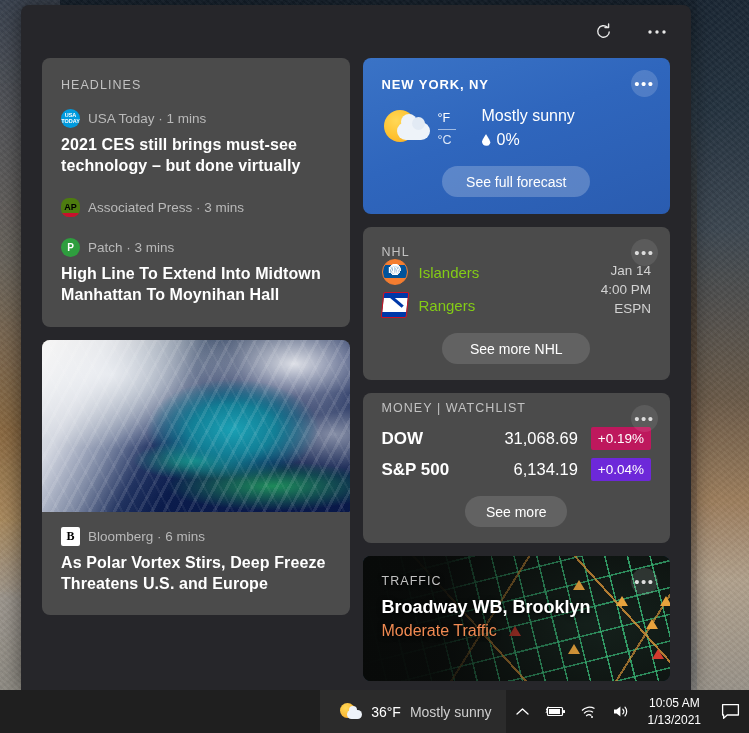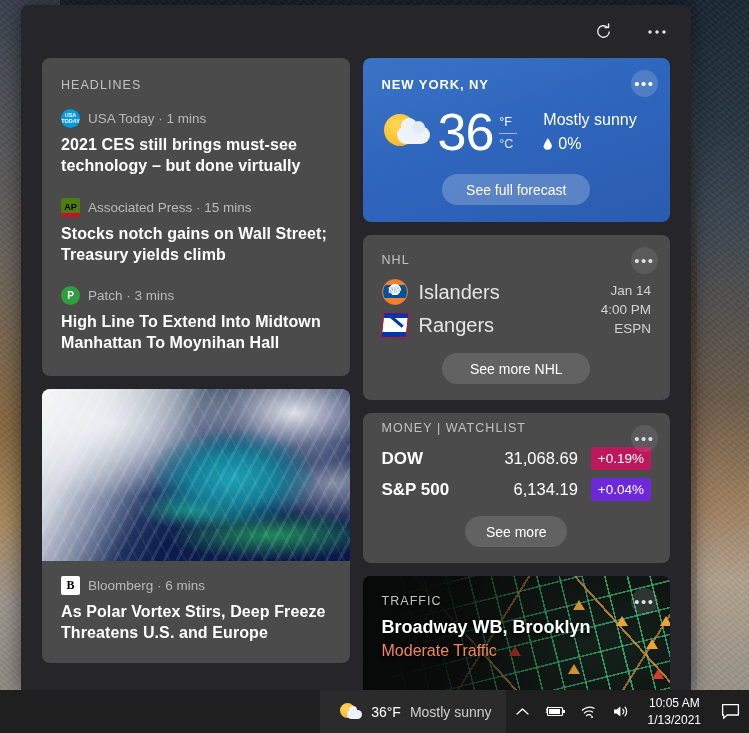--- a/index.html
+++ b/index.html
@@ -82,21 +82,21 @@
 
   
   .headlines { padding:20px 19px 22px 19px; }
   .headlines .card-head { display:block; margin-bottom:17px; }
   .story + .story { margin-top:21px; }
   .src-row { display:flex; align-items:center; gap:8px; margin-bottom:6px; }
   .src-logo { width:19px; height:19px; flex:0 0 19px; border-radius:50%;
     display:flex; align-items:center; justify-content:center;
     font-size:7px; font-weight:bold; color:#fff; overflow:hidden; }
   .logo-usatoday { background:#009bdf; font-size:5.5px; line-height:1.05; text-align:center; }
-  .logo-ap { border-radius:2px; background:#4d7c0f; color:#000; font-size:9px;
+  .logo-ap { border-radius:8px; background:#4d7c0f; color:#000; font-size:9px;
     font-weight:bold; position:relative; }
   .logo-ap::after { content:""; position:absolute; left:0; right:0; bottom:0; height:4px; background:#c8102e; }
   .logo-patch { background:#2e9e3e; font-size:10px; }
   .logo-bloomberg { border-radius:2px; background:#fff; color:#000; font-size:12px;
     font-weight:bold; font-family:"Liberation Serif", serif; }
   .src-text { font-size:13.5px; color:#b9b9b9; }
   .headline {
     font-size:16px; font-weight:600; color:#fff; line-height:1.33; letter-spacing:.1px;
   }
 
@@ -165,21 +165,21 @@
     clip-path:polygon(50% 0%, 88% 48%, 100% 72%, 80% 97%, 20% 97%, 0% 72%, 12% 48%); }
   .pill {
     margin:16px auto 0; display:block; width:148px; height:31px;
     border-radius:16px; background:rgba(255,255,255,.22);
     color:#fff; font-size:14px; border:none; cursor:pointer;
     font-family:"Liberation Sans", sans-serif;
   }
 
   
   .sports { padding:18px 19px 16px 19px; }
-  .sports .card-head { display:block; margin-bottom:12px; }
+  .sports .card-head { display:block; }
   .match { display:flex; align-items:flex-start; }
   .teams { flex:1; }
   .team-row { display:flex; align-items:center; gap:11px; }
   .team-row + .team-row { margin-top:7px;align-items:center; }
   .team-logo { width:26px; height:26px; flex:0 0 26px; position:relative; }
   .logo-isl {
     border-radius:50%;
     background:
       radial-gradient(circle at 50% 40%, #fff 0 30%, rgba(255,255,255,0) 31%),
       linear-gradient(#f47d30 0 22%, #00539b 22% 76%, #f47d30 76% 100%);
@@ -192,21 +192,21 @@
   }
   .logo-nyr {
     background:linear-gradient(#0038a8 0 20%, #fff 20% 78%, #0038a8 78% 100%);
     border:1.5px solid #ce1126; border-radius:2px;
     transform:skewX(-6deg);
   }
   .logo-nyr::after {
     content:""; position:absolute; left:2px; top:6px; width:20px; height:3px;
     background:#0038a8; transform:rotate(38deg);
   }
-  .team-name { font-size:20px; color:#e5e5e5; }
+  .team-name { font-size:15px; color:#84cc16; }
   .match-meta { text-align:right; font-size:13.5px; color:#d2d2d2; line-height:1.42; padding-top:2px; }
   .sports .pill, .money .pill { background:rgba(255,255,255,.13); color:#fff; margin-top:15px; }
 
   
   .money { padding:8px 19px 16px 19px; }
   .money .card-head { display:block; margin-bottom:12px; }
   .stock-row { display:flex; align-items:center; margin-top:8px; }
   .stock-name { font-size:17px; color:#fff; font-weight:600; flex:1; }
   .stock-val { font-size:16.5px; color:#fff; margin-right:13px; }
   .stock-chg {
@@ -322,23 +322,22 @@
           <div class="src-row">
             <span class="src-logo logo-usatoday">USA TODAY</span>
             <span class="src-text">USA Today · 1 mins</span>
           </div>
           <div class="headline">2021 CES still brings must-see technology – but done virtually</div>
         </div>
 
         <div class="story">
           <div class="src-row">
             <span class="src-logo logo-ap">AP</span>
-            <span class="src-text">Associated Press · 15 mins</span>
-          </div>
-          <div class="headline">Stocks notch gains on Wall Street; Treasury yields climb</div>
+            <span class="src-text">Associated Press · 3 mins</span>
+          </div>
         </div>
 
         <div class="story">
           <div class="src-row">
             <span class="src-logo logo-patch">P</span>
             <span class="src-text">Patch · 3 mins</span>
           </div>
           <div class="headline">High Line To Extend Into Midtown Manhattan To Moynihan Hall</div>
         </div>
       </div>
@@ -361,21 +360,20 @@
 
       <div class="card weather">
         <span class="card-head">NEW YORK, NY</span>
         <div class="ellipsis">•••</div>
 
         <div class="wx-main">
           <div class="wx-icon">
             <div class="sun"></div>
             <div class="cloud"></div>
           </div>
-          <div class="wx-temp">36</div>
           <div class="wx-units">
             <span class="active">°F</span>
             <span class="sep"></span>
             <span>°C</span>
           </div>
           <div class="wx-cond">
             <div class="wx-cond-text">Mostly sunny</div>
             <div class="wx-precip">
               <span class="drop"></span>
               <span>0%</span>

